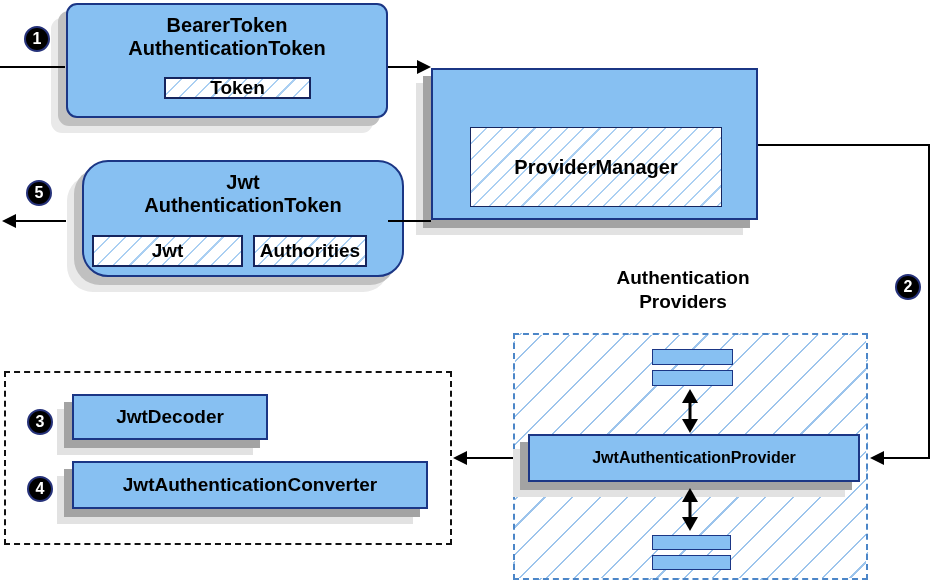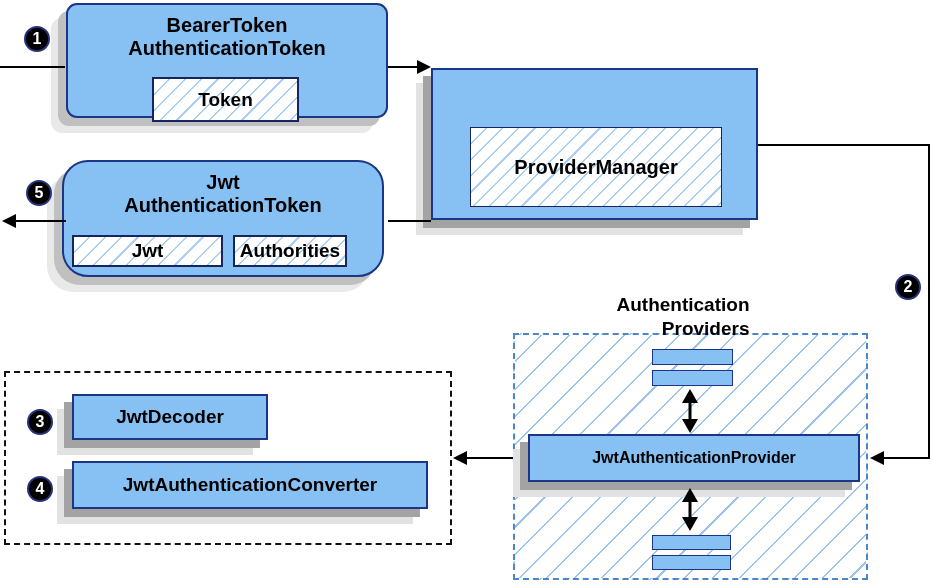--- a/index.html
+++ b/index.html
@@ -36,48 +36,48 @@
     position:absolute;left:513px;top:333px;width:355px;height:247px;
     border:2px dashed #4c86c8;box-sizing:border-box;z-index:1;
     background:repeating-linear-gradient(135deg,#ffffff 0 18px,#9cc4ec 18px 19.5px);
   }
   .bar{
     position:absolute;width:81px;height:16px;background:#87c0f2;
     border:1.5px solid #1b3685;box-sizing:border-box;z-index:2;
   }
   .group-label{
     position:absolute;left:683px;top:266px;transform:translateX(-50%);
-    font-weight:bold;font-size:19px;line-height:24px;text-align:right;
-    color:#000;white-space:nowrap;z-index:2;margin-top:27px;
+    font-weight:bold;font-size:19px;line-height:24px;text-align:center;
+    color:#000;white-space:nowrap;z-index:2;
   }
   svg.overlay{position:absolute;left:0;top:0;z-index:5;pointer-events:none;}
   .z2{z-index:2;}
 </style>
 </head>
 <body>
 
 <div class="canvas">
 
   <div class="group-dashed-blue"></div>
 
   <div class="group-dashed-black"></div>
 
   <div class="node rounded shadow-round z2" style="left:66px;top:3px;width:322px;height:115px;border-radius:11px;">
     <div class="title">
       <span>BearerToken</span><br>
       <span>AuthenticationToken</span>
     </div>
-    <div class="chip" style="left:84px;top:72px;width:147px;height:45px;text-align:right;">Token</div>
+    <div class="chip" style="left:96px;top:72px;width:147px;height:22px;text-align:right;">Token</div>
   </div>
 
   <div class="node shadow z2" style="left:431px;top:68px;width:327px;height:152px;">
     <div class="chip" style="left:37px;top:57px;width:252px;height:80px;font-size:20px;border-width:1px;">ProviderManager</div>
   </div>
 
-  <div class="node rounded shadow-round z2" style="left:62px;top:160px;width:322px;height:117px;">
+  <div class="node rounded shadow-round z2" style="left:82px;top:160px;width:322px;height:117px;">
     <div class="title">
       <span>Jwt</span><br>
       <span>AuthenticationToken</span>
     </div>
     <div class="chip" style="left:8px;top:73px;width:151px;height:32px;">Jwt</div>
     <div class="chip" style="left:169px;top:73px;width:114px;height:32px;">Authorities</div>
   </div>
 
   <div class="group-label">
     <span>Authentication</span><br>

